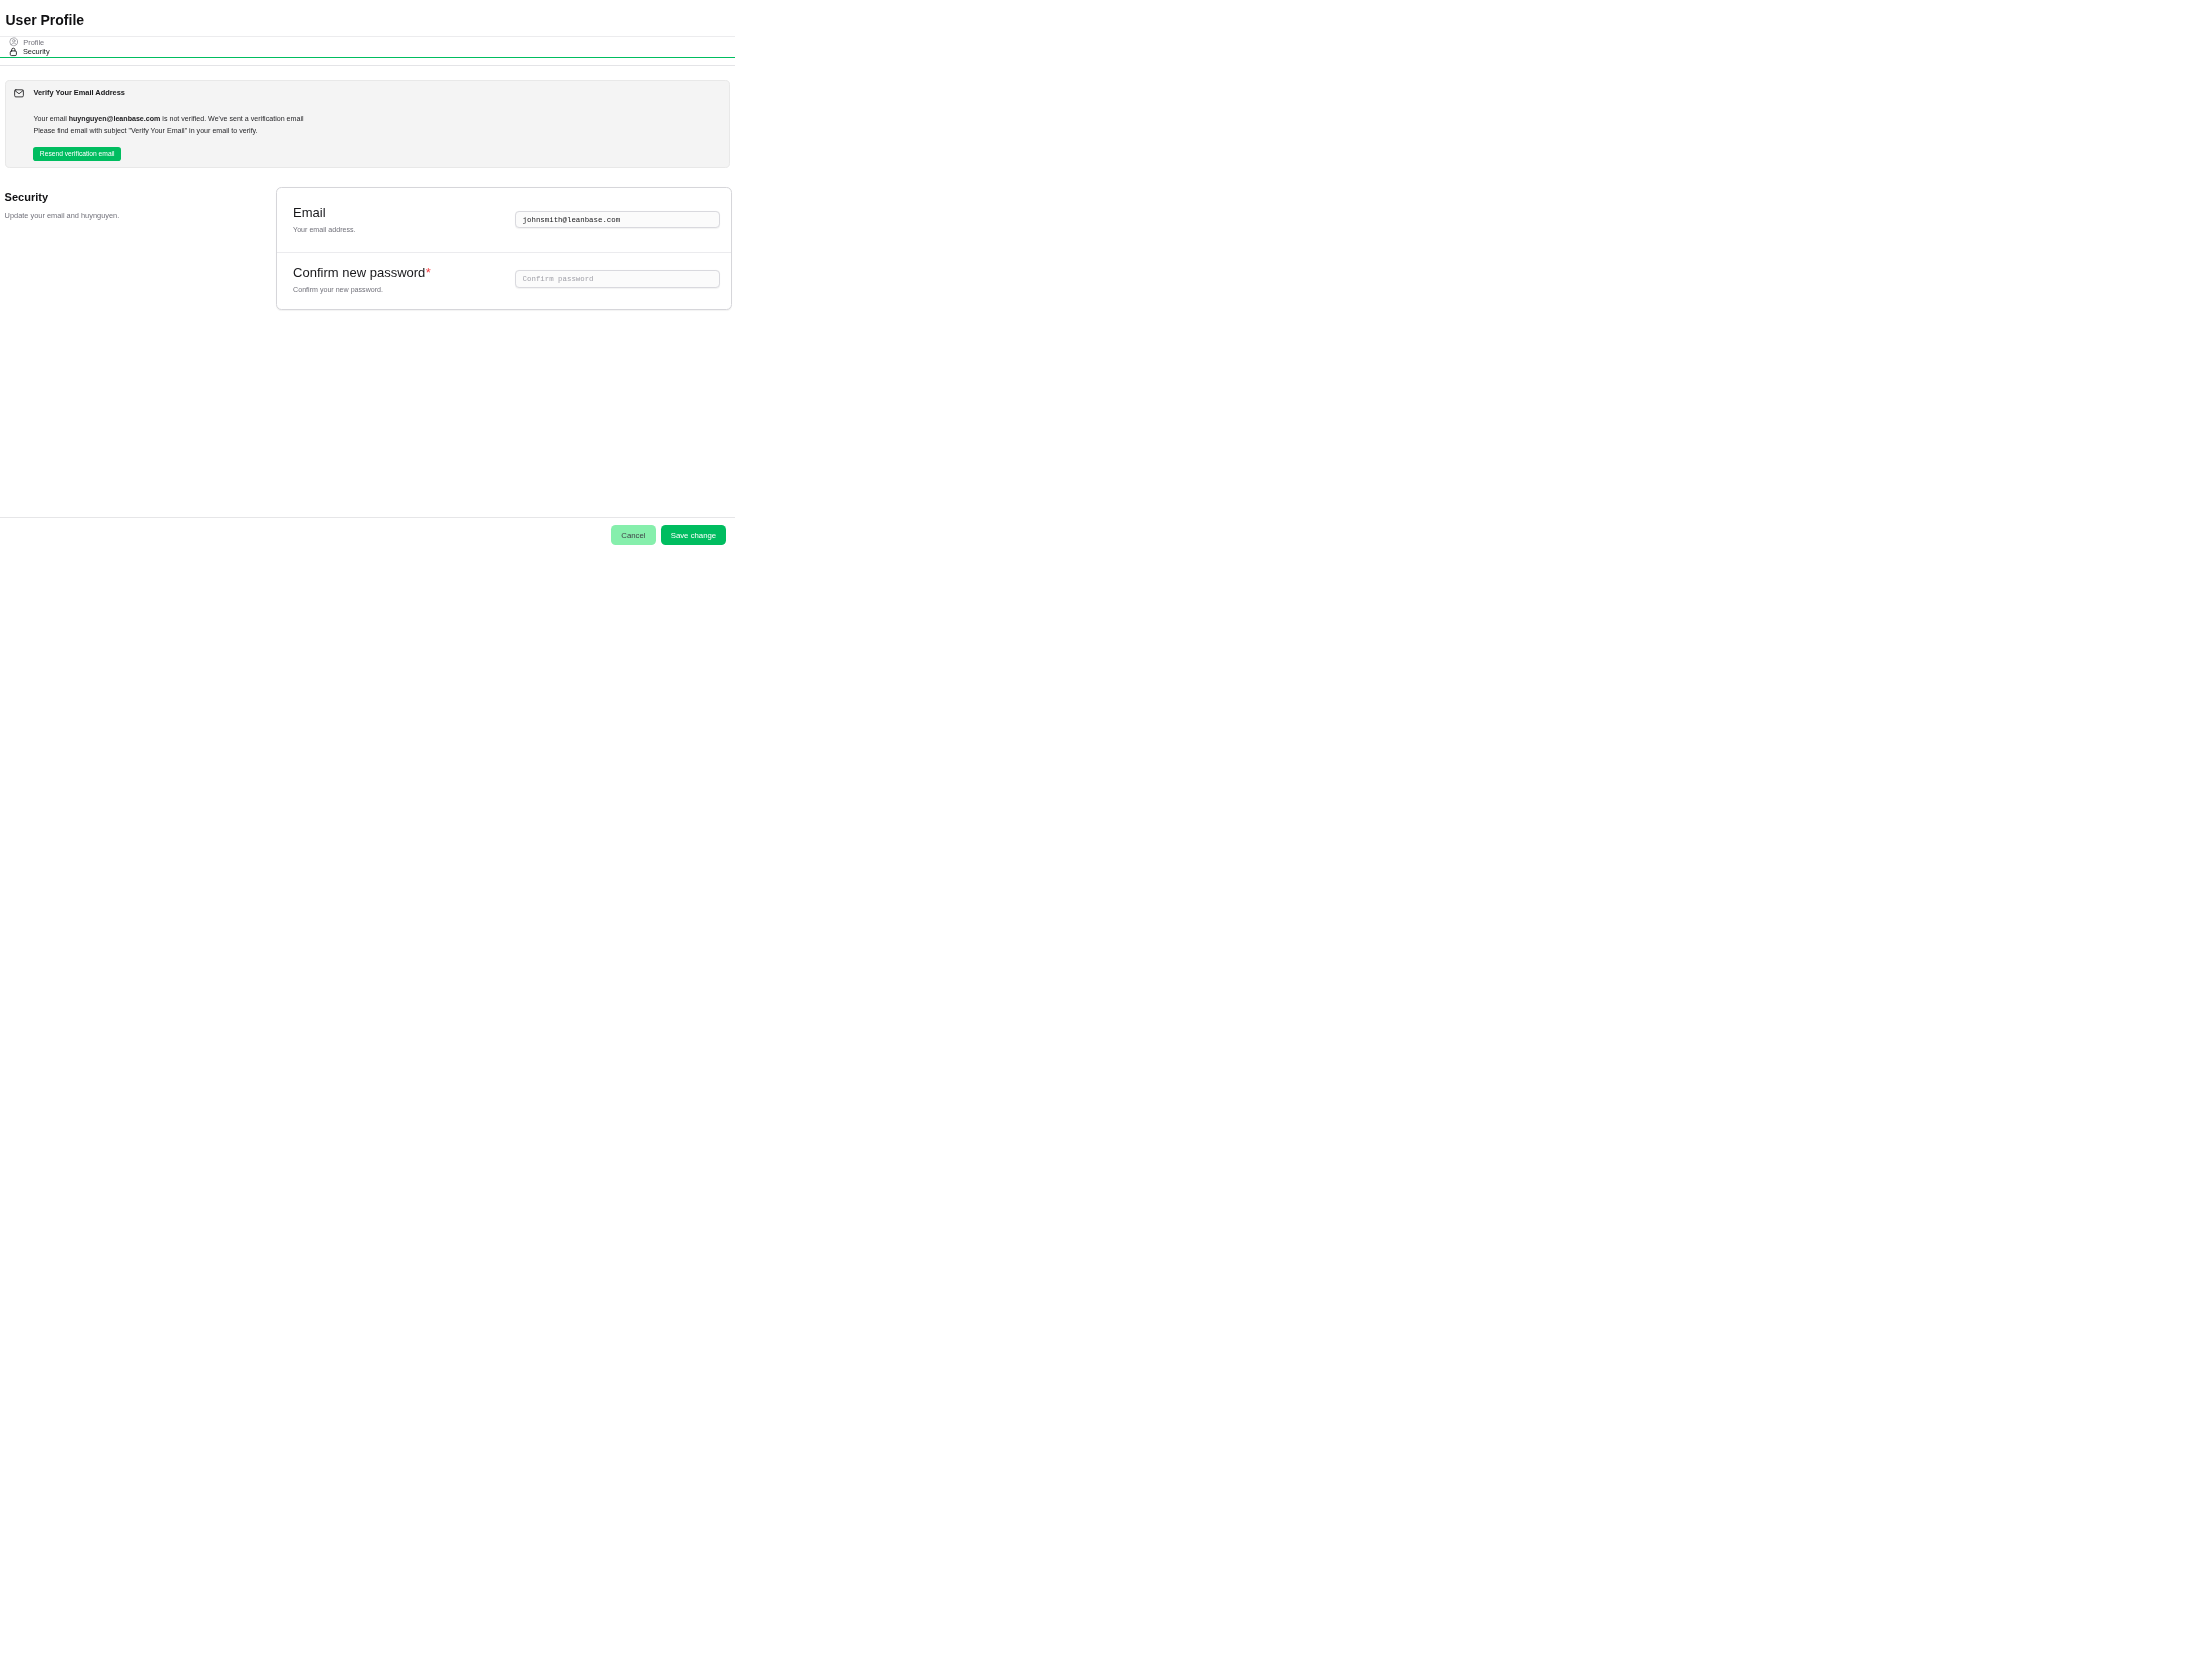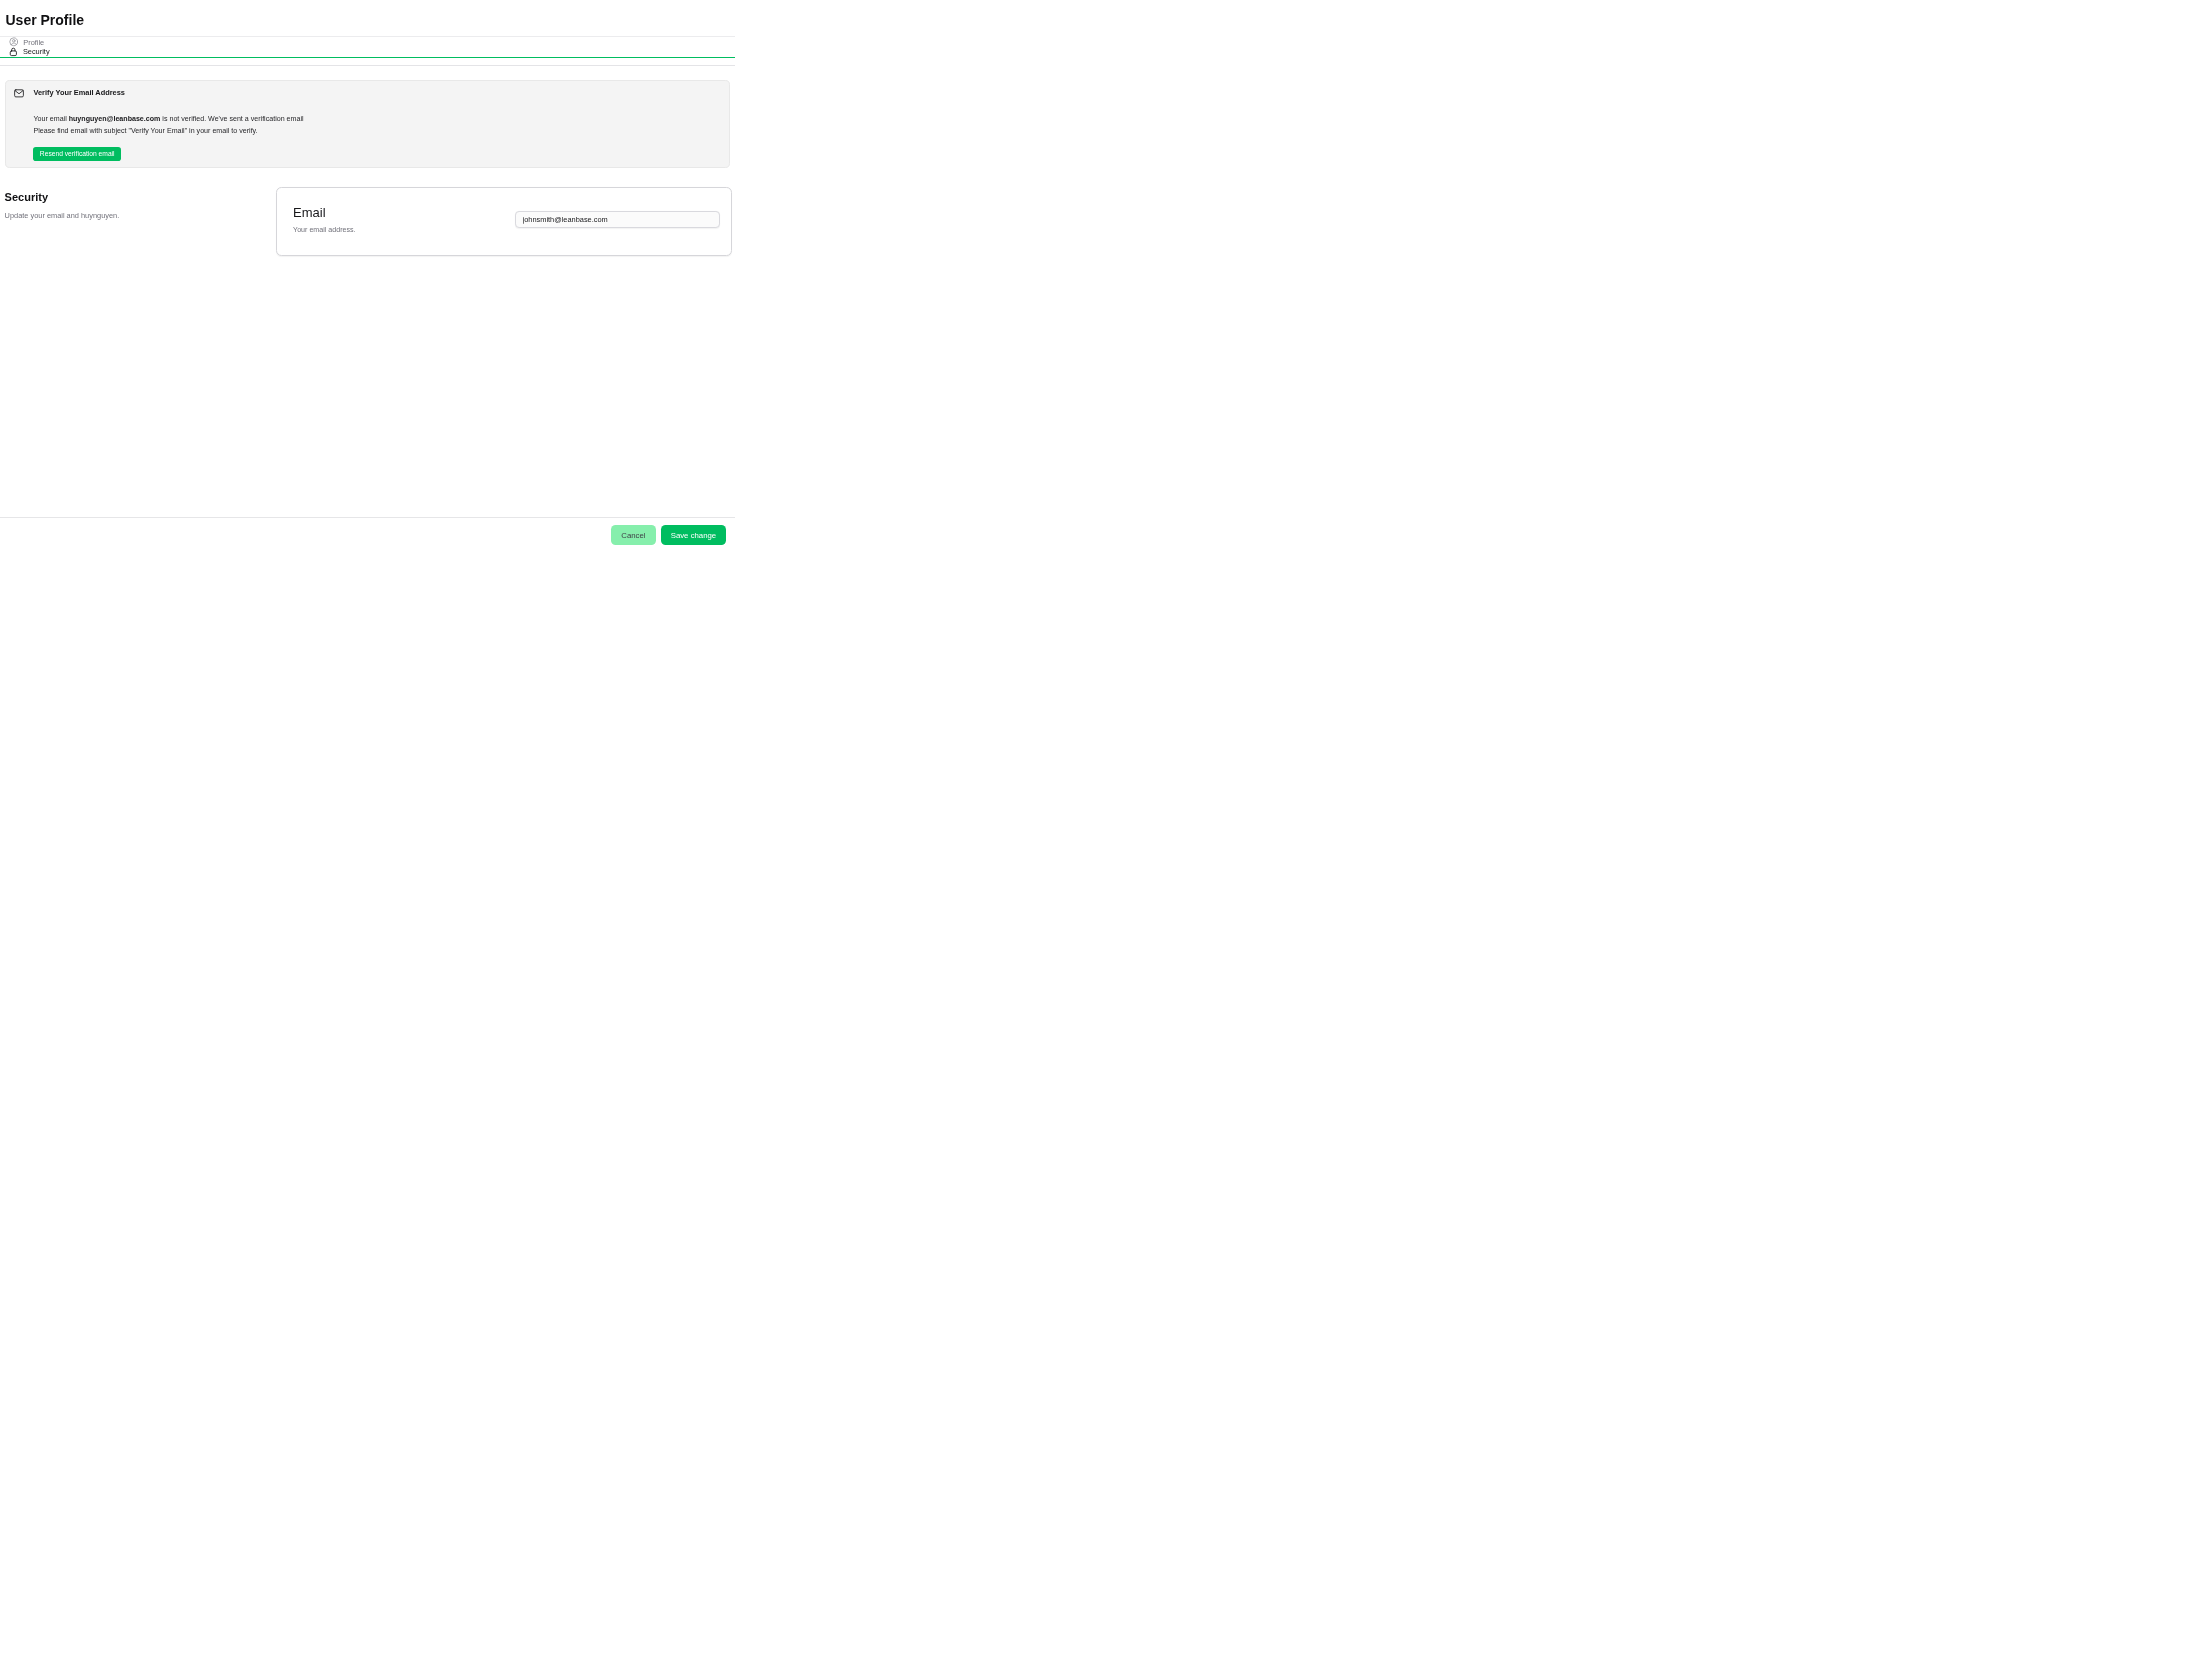--- a/index.html
+++ b/index.html
@@ -75,21 +75,21 @@
   .req { color: #f43f43; margin-left: 0.5px; }
   .field-desc { margin-top: 6px; font-size: 7.1px; color: #71717a; }
   .field-input {
     width: 205px; height: 17.5px;
     padding: 0 6.4px;
     background: #fbfbfb;
     border: 0.5px solid #d9d9de;
     border-radius: 4.1px;
     box-shadow: 0 0.9px 0.9px rgba(0,0,0,0.05);
     font-size: 7.4px; color: #18181b;
-    font-family: Liberation Sans, sans-serif;
+    font-family: Liberation Mono, monospace;
   }
   .field-input::placeholder { color: #a0a0a8; }
 
   
   .footer {
     position: absolute; left: 0; right: 0; top: 517px;
     border-top: 0.5px solid #e6e6e8;
     display: flex; justify-content: flex-end; align-items: flex-start;
     gap: 5.5px; padding: 7.4px 9.2px 0;
   }
@@ -158,20 +158,27 @@
 
     <div class="field-row first">
       <div>
         <div class="field-label">Email</div>
         <div class="field-desc">Your email address.</div>
       </div>
       <input class="field-input" type="text" value="johnsmith@leanbase.com" style="">
     </div>
 
 
+    <div class="field-row">
+      <div>
+        <div class="field-label"><span>Confirm new password</span><span class="req">*</span></div>
+        <div class="field-desc">Confirm your new password.</div>
+      </div>
+      <input class="field-input" type="text" placeholder="Confirm password" style="">
+    </div>
 
   </div>
 </div>
 
 <div class="footer">
   <button class="btn btn-cancel">Cancel</button>
   <button class="btn btn-save">Save change</button>
 </div>
 
 

